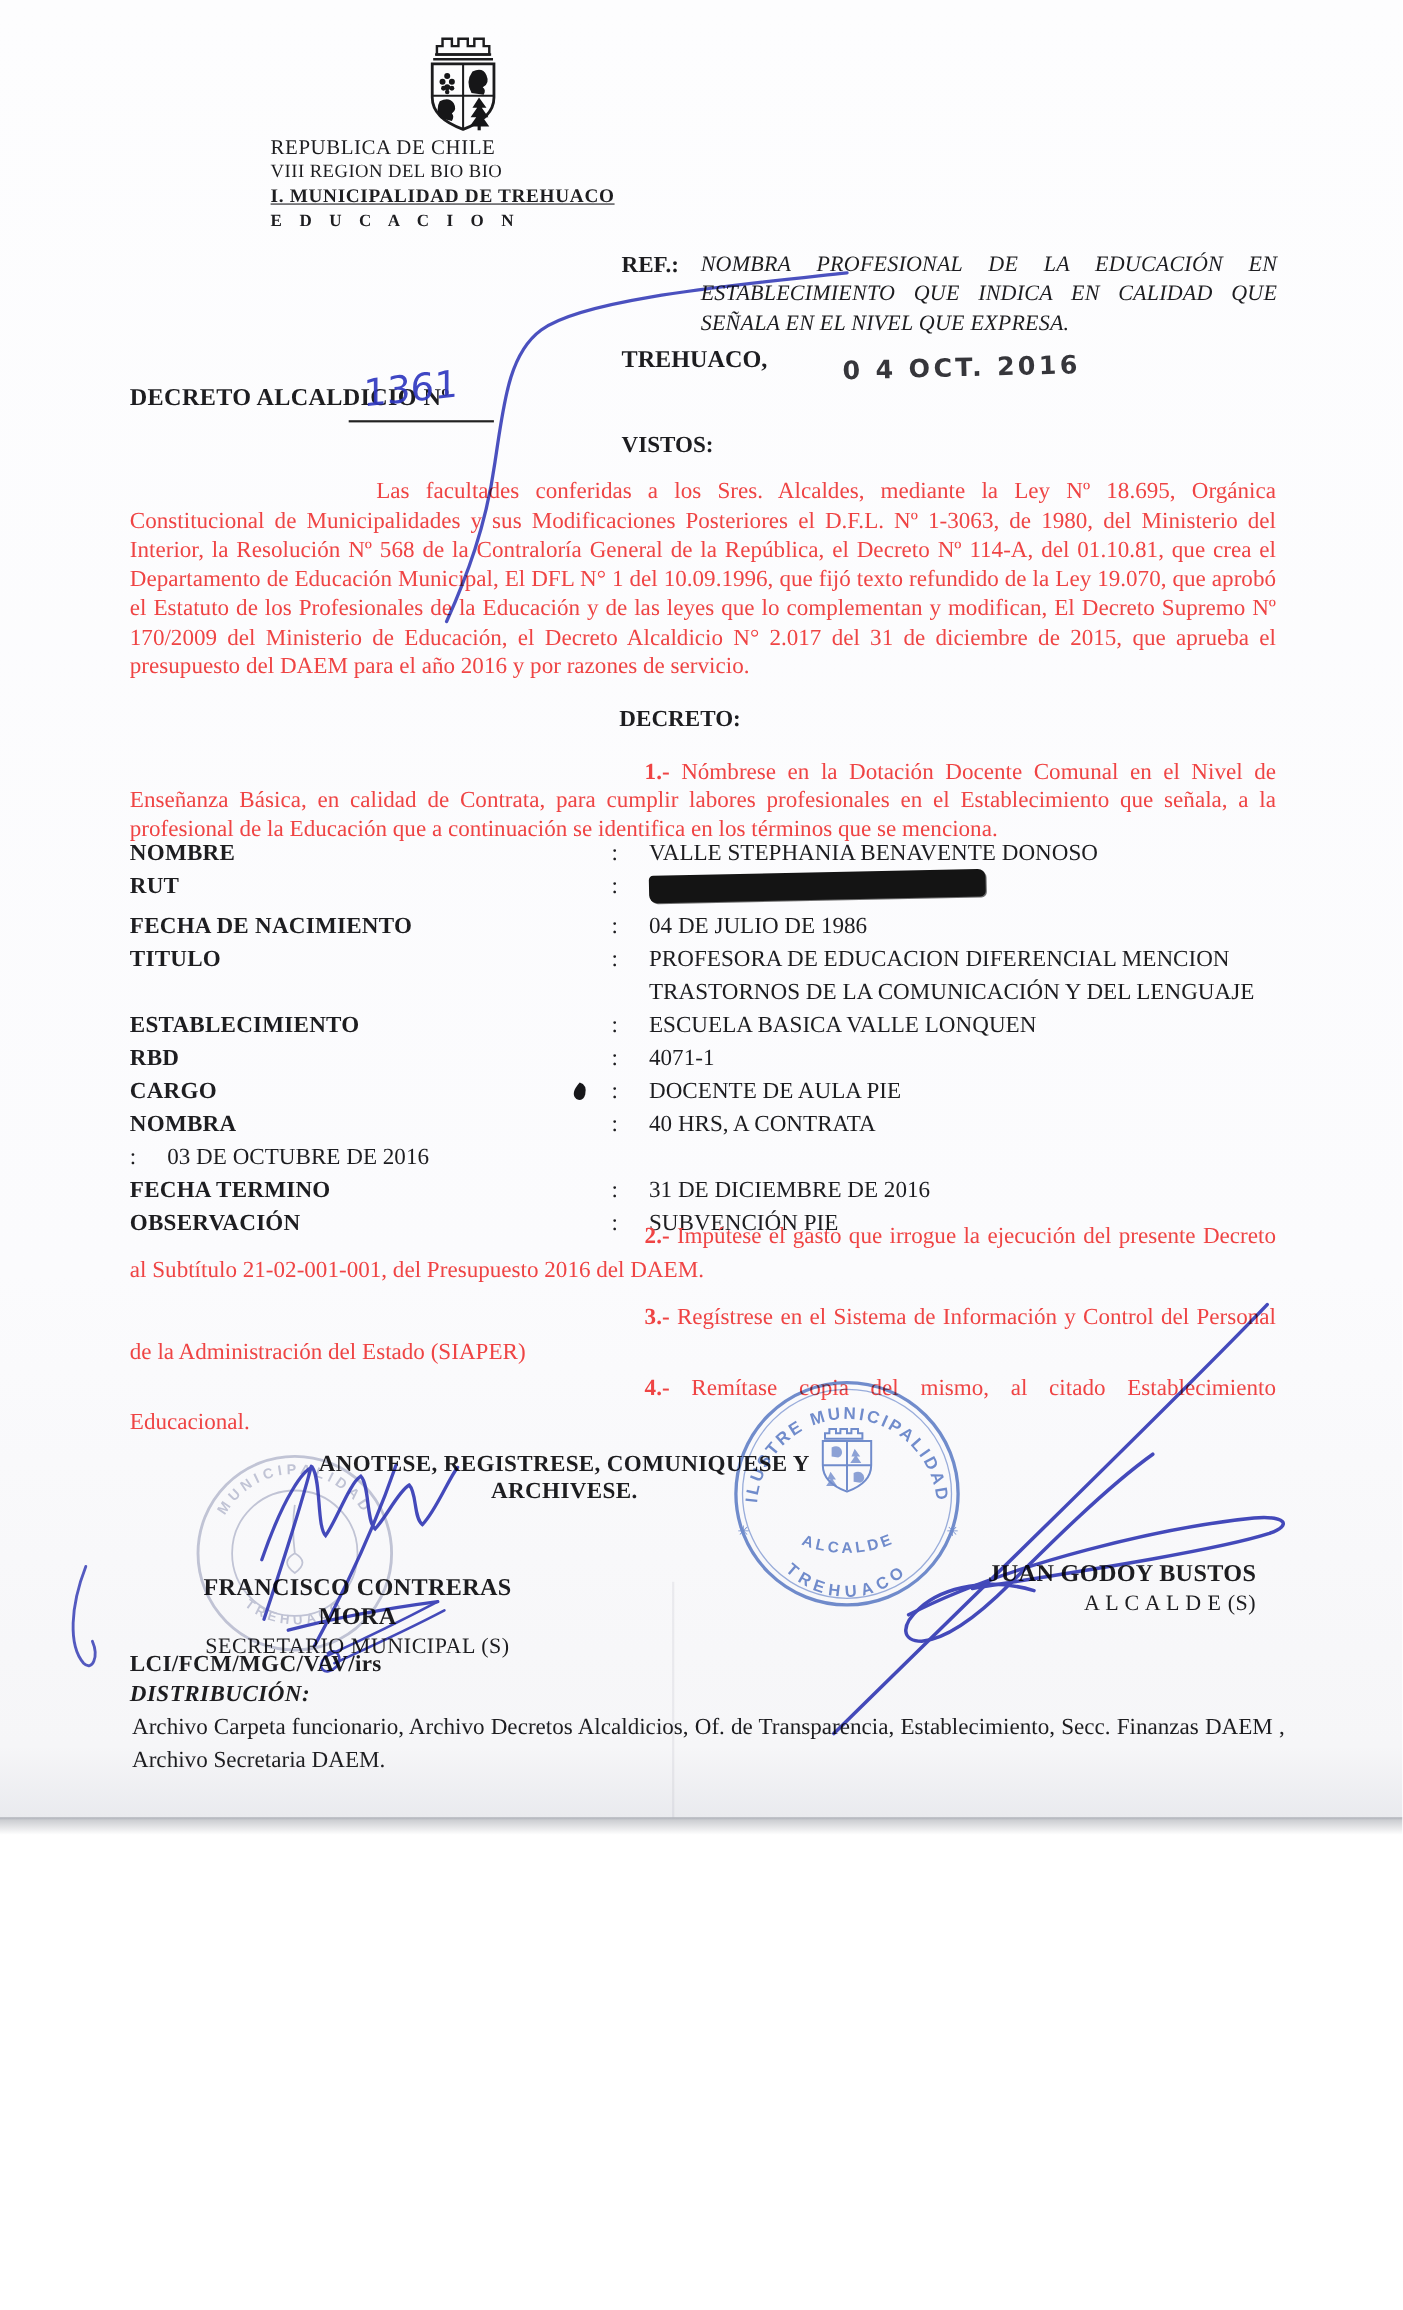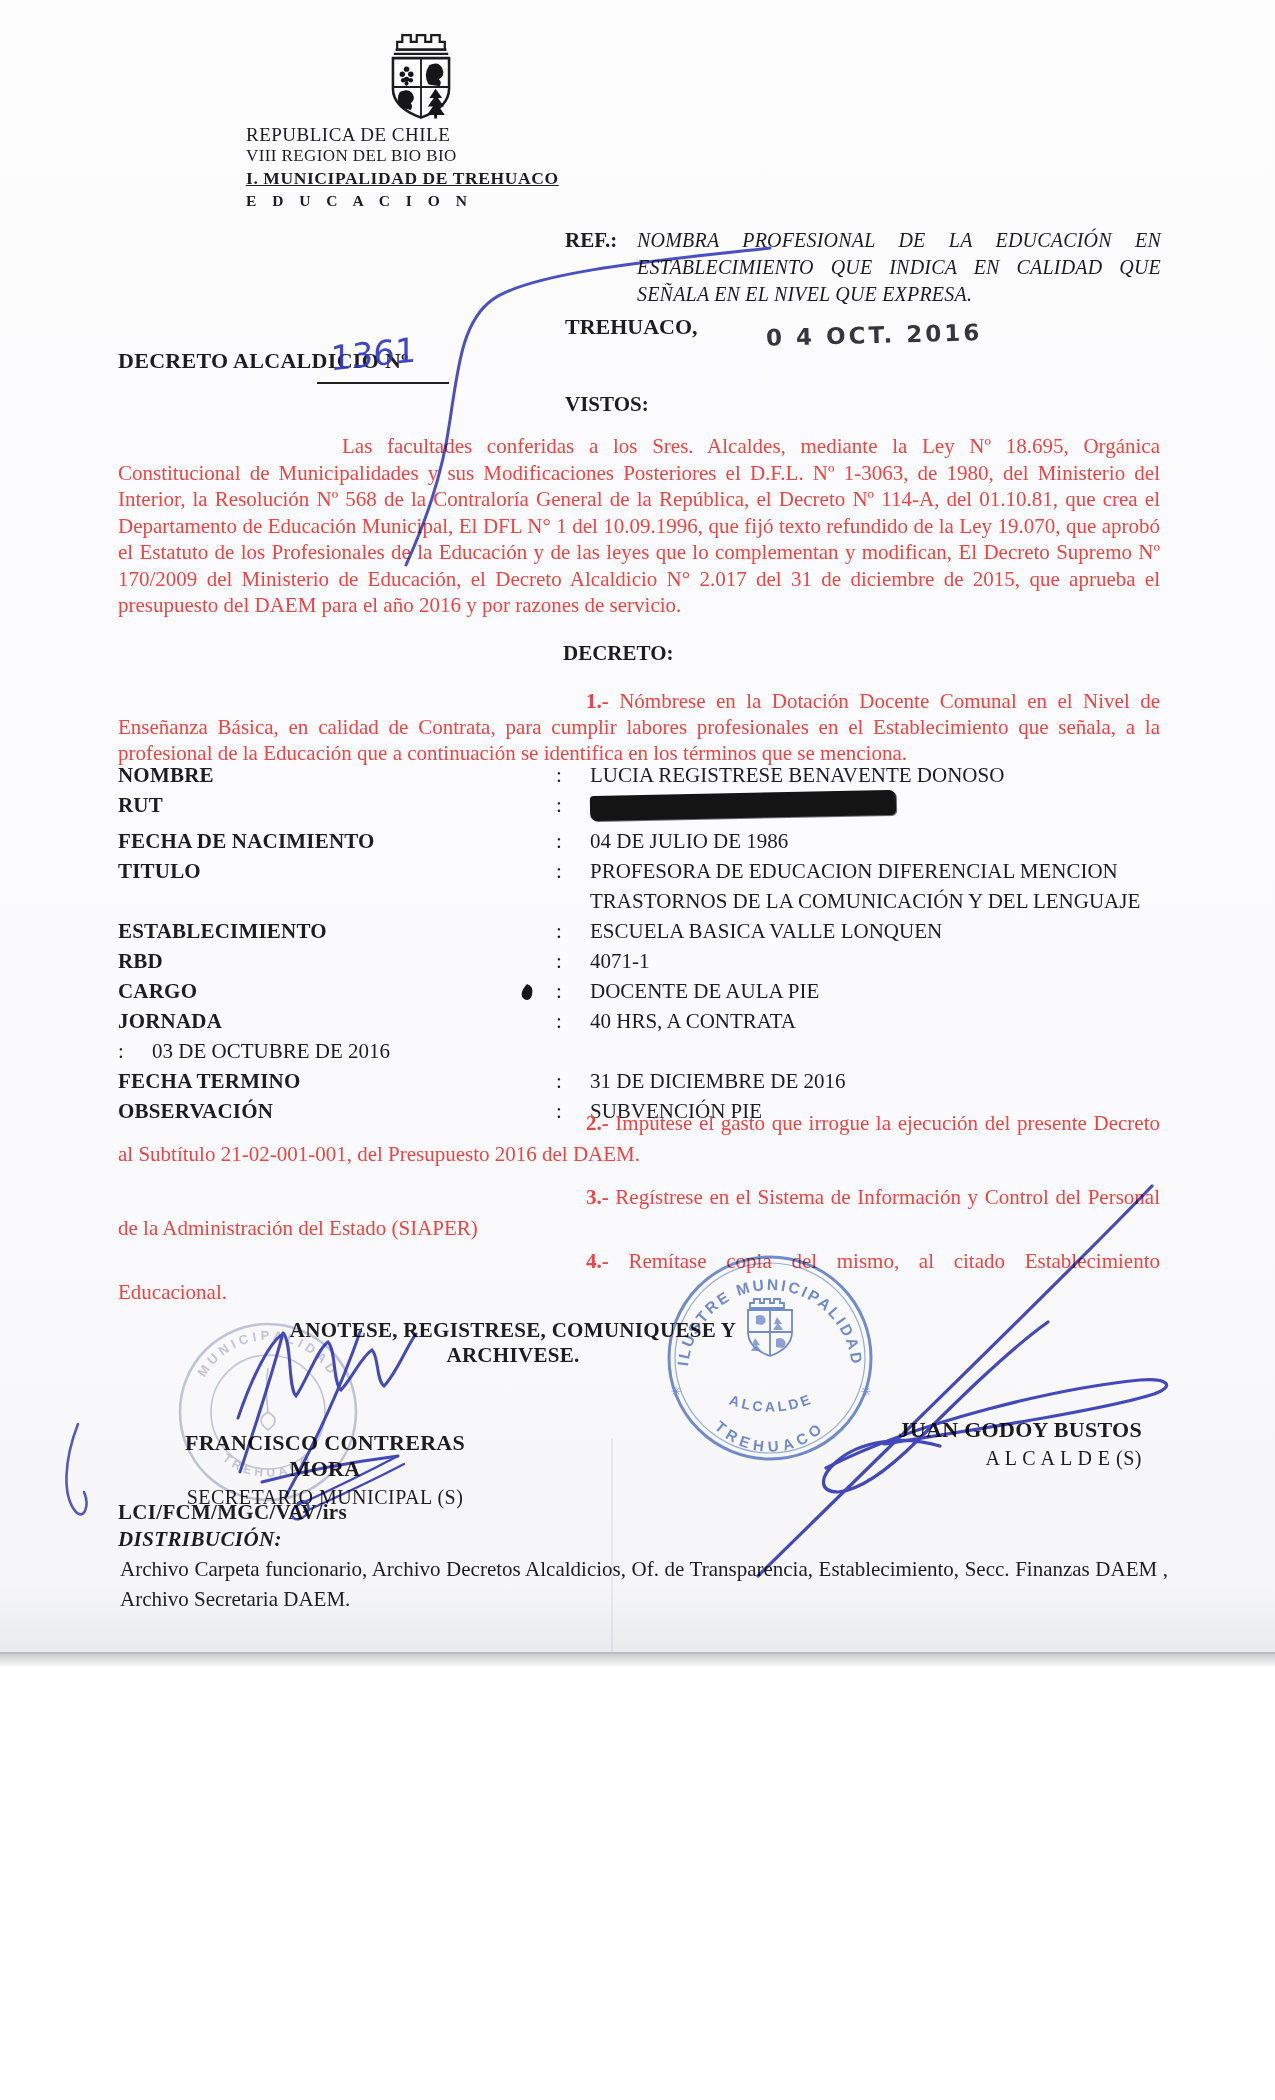--- a/index.html
+++ b/index.html
@@ -109,21 +109,21 @@
 <div class="a vistos-h">VISTOS:</div>
 <div class="a body-para vistos-para">Las facultades conferidas a los Sres. Alcaldes, mediante la Ley Nº 18.695, Orgánica Constitucional de Municipalidades y sus Modificaciones Posteriores el D.F.L. Nº 1-3063, de 1980, del Ministerio del Interior, la Resolución Nº 568 de la Contraloría General de la República, el Decreto Nº 114-A, del 01.10.81, que crea el Departamento de Educación Municipal, El DFL N° 1 del 10.09.1996, que fijó texto refundido de la Ley 19.070, que aprobó el Estatuto de los Profesionales de la Educación y de las leyes que lo complementan y modifican, El Decreto Supremo Nº 170/2009 del Ministerio de Educación, el Decreto Alcaldicio N° 2.017 del 31 de diciembre de 2015, que aprueba el presupuesto del DAEM para el año 2016 y por razones de servicio.</div>
 
 <div class="a decreto-h">DECRETO:</div>
 <div class="a body-para p1"><span class="b">1.-</span><span> Nómbrese en la Dotación Docente Comunal en el Nivel de Enseñanza Básica, en calidad de Contrata, para cumplir labores profesionales en el Establecimiento que señala, a la profesional de la Educación que a continuación se identifica en los términos que se menciona.</span></div>
 
 <div class="a fields">
   <div class="frow">
     <div class="flabel">NOMBRE</div>
     <div class="fcolon">:</div>
-    <div class="fvalue">LUCIA REGISTRESE BENAVENTE DONOSO</div>
+    <div class="fvalue">VALLE STEPHANIA BENAVENTE DONOSO</div>
   </div>
   <div class="frow">
     <div class="flabel">RUT</div>
     <div class="fcolon">:</div>
     <div class="fvalue"><span class="redact-bar"></span></div>
   </div>
   <div class="frow">
     <div class="flabel">FECHA DE NACIMIENTO</div>
     <div class="fcolon">:</div>
     <div class="fvalue">04 DE JULIO DE 1986</div>
@@ -143,21 +143,21 @@
     <div class="flabel">RBD</div>
     <div class="fcolon">:</div>
     <div class="fvalue">4071-1</div>
   </div>
   <div class="frow">
     <div class="flabel">CARGO</div>
     <div class="fcolon">:</div>
     <div class="fvalue">DOCENTE DE AULA PIE</div>
   </div>
   <div class="frow">
-    <div class="flabel">JORNADA</div>
+    <div class="flabel">NOMBRA</div>
     <div class="fcolon">:</div>
     <div class="fvalue">40 HRS, A CONTRATA</div>
   </div>
   <div class="frow">
     <div class="fcolon">:</div>
     <div class="fvalue">03 DE OCTUBRE DE 2016</div>
   </div>
   <div class="frow">
     <div class="flabel">FECHA TERMINO</div>
     <div class="fcolon">:</div>

